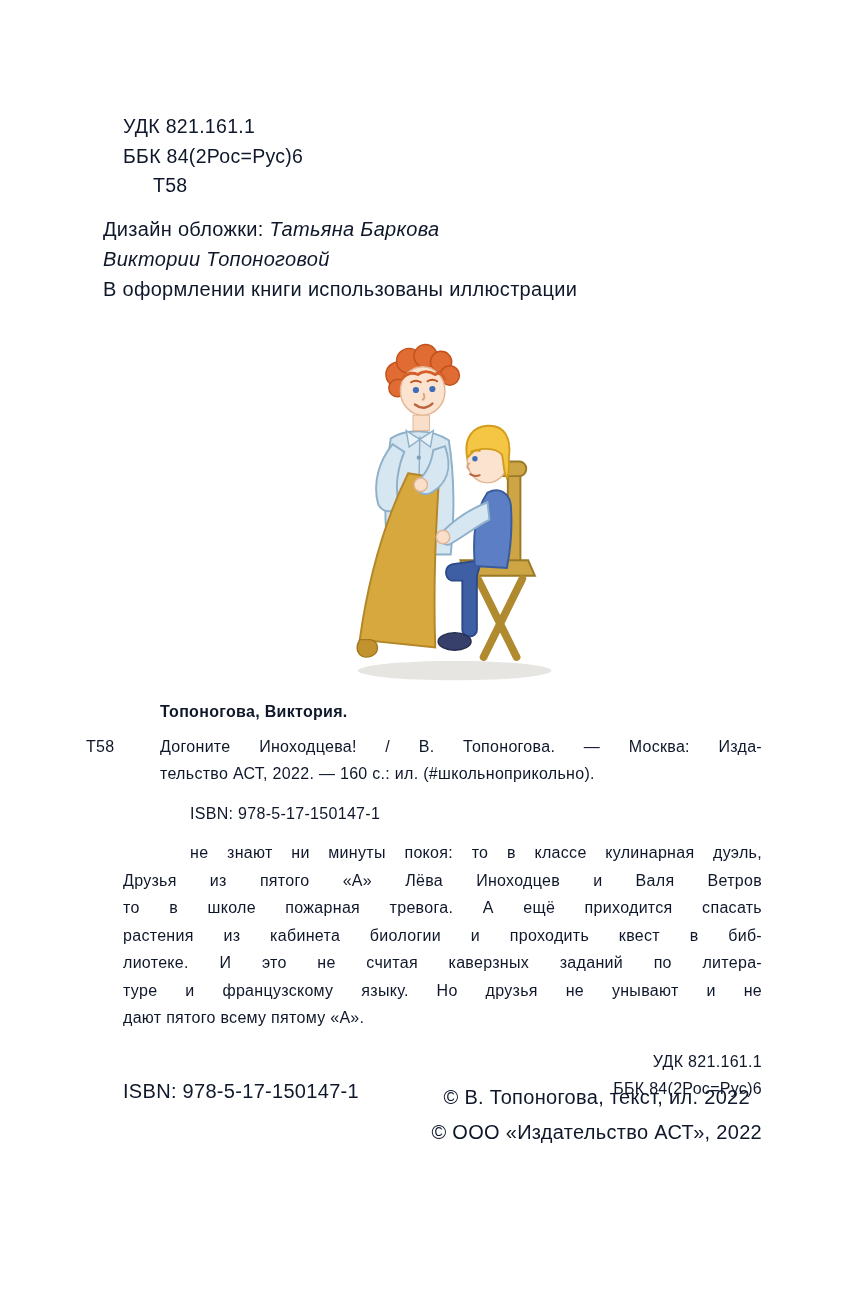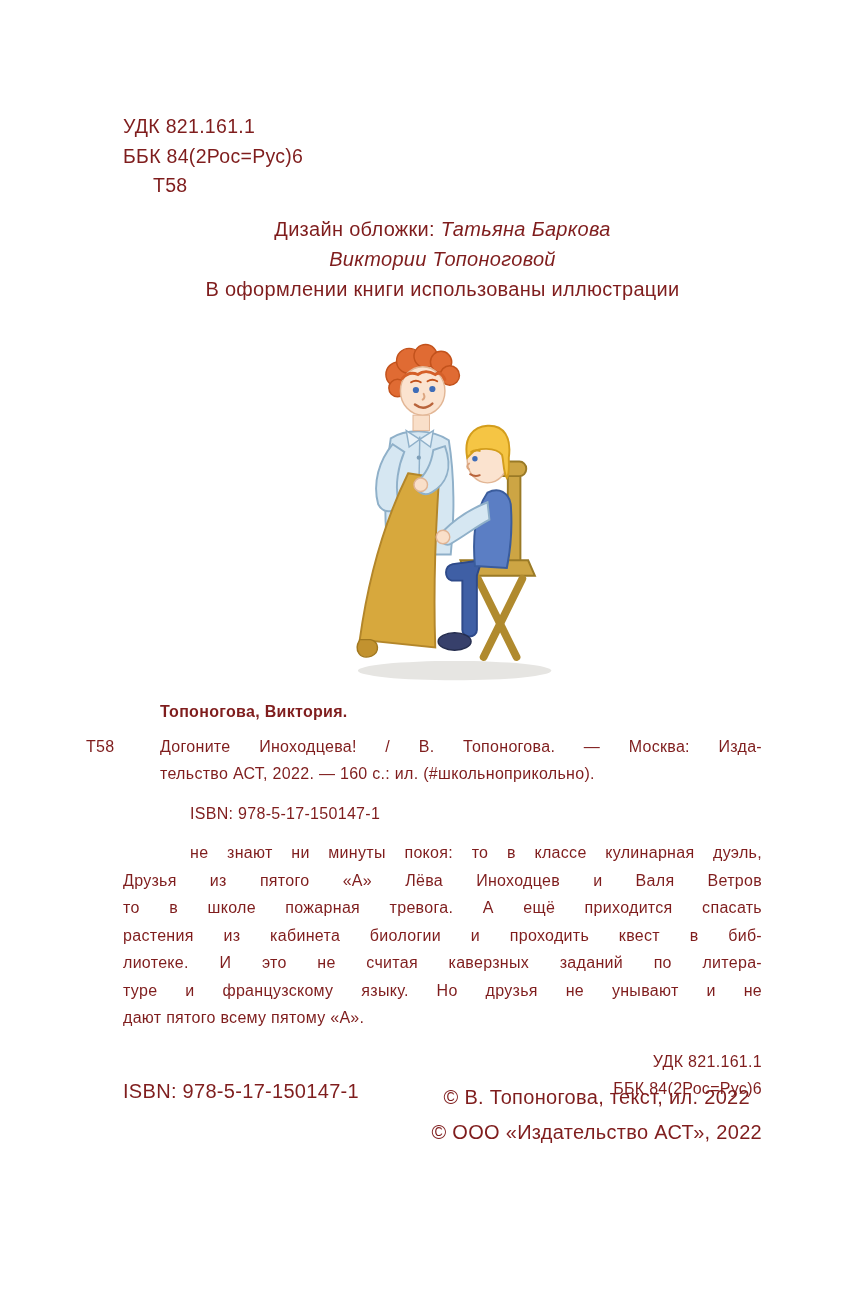--- a/index.html
+++ b/index.html
@@ -6,41 +6,40 @@
     margin: 0;
     padding: 0;
     background: #ffffff;
   }
   .page {
     position: relative;
     width: 845px;
     height: 1312px;
     background: #ffffff;
     font-family: "Liberation Sans", sans-serif;
-    color: #7f1d1d;
+    color: #0f172a;
     overflow: hidden;
     letter-spacing: 0.3px;
   }
   
   .top-codes {
     position: absolute;
     left: 123px;
     top: 112px;
     font-size: 19.5px;
     line-height: 29.5px;
   }
   .top-codes .code-t58 { padding-left: 30px; }
 
   
   .credits {
     position: absolute;
     left: 103px;
     top: 214px;
     width: 679px;
-    text-align: center;
     font-size: 20px;
     line-height: 30px;
   }
   .credits i { font-style: italic; }
 
   
   .illustration-wrap {
     position: absolute;
     left: 103px;
     top: 330px;

